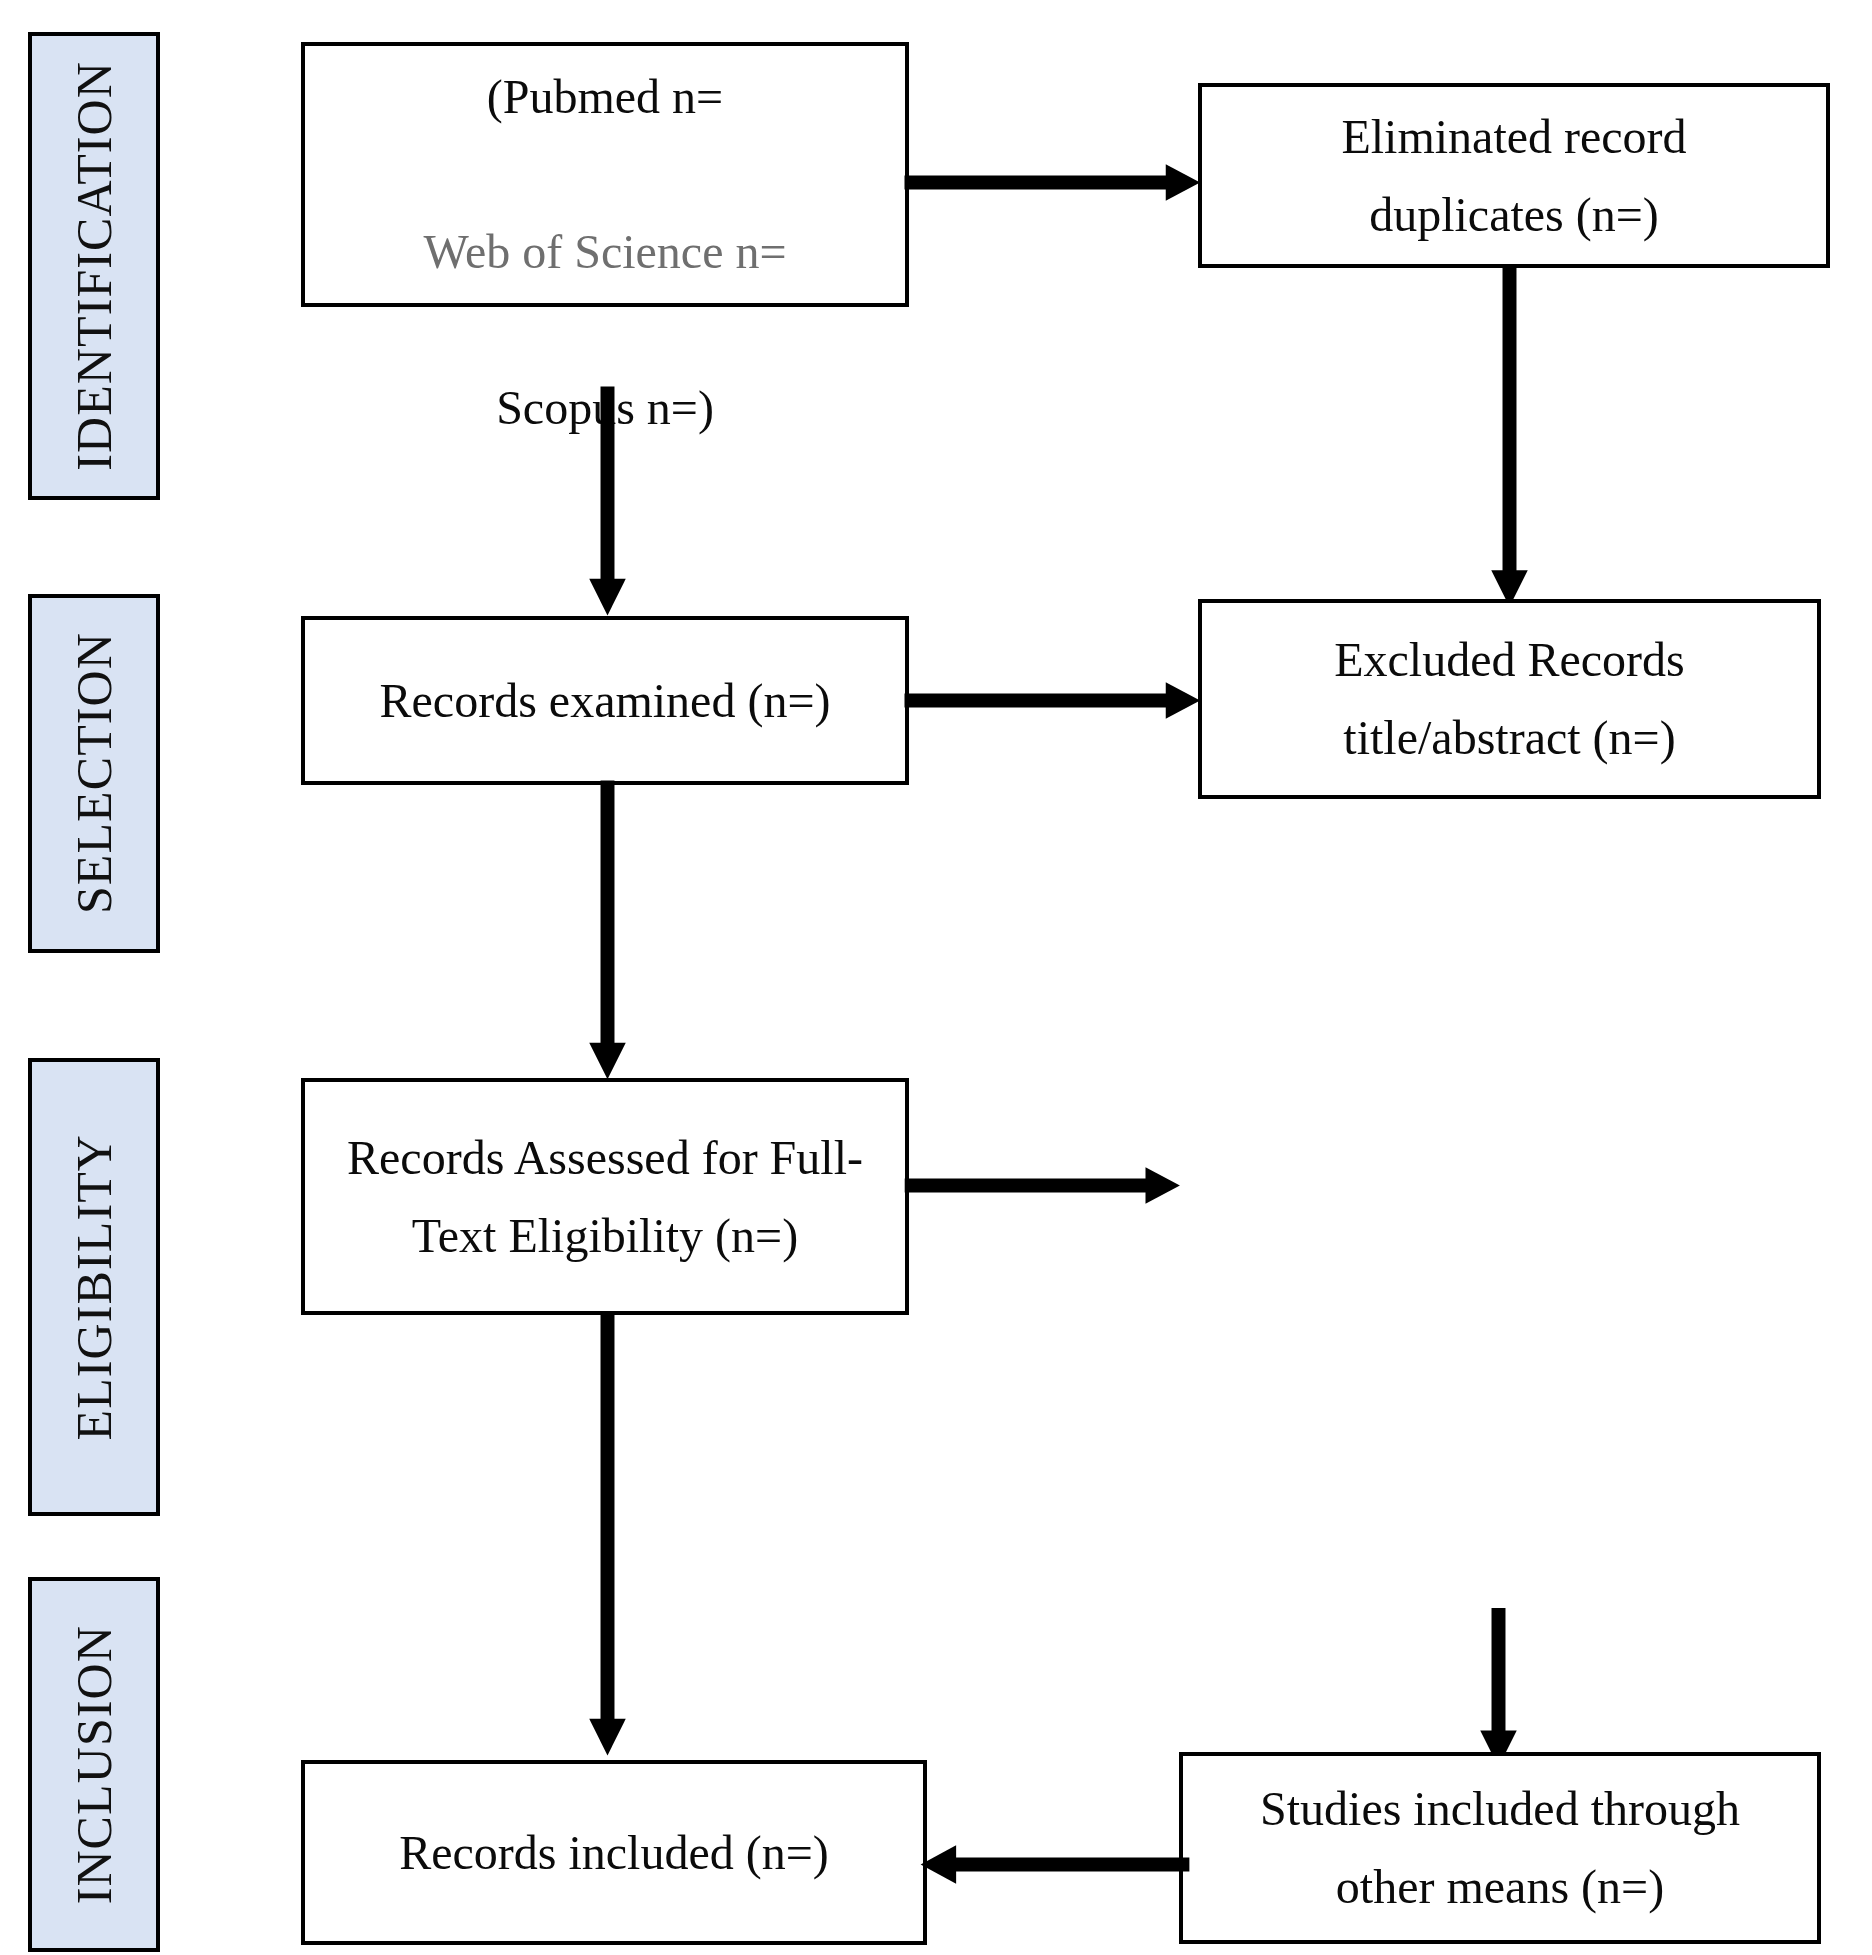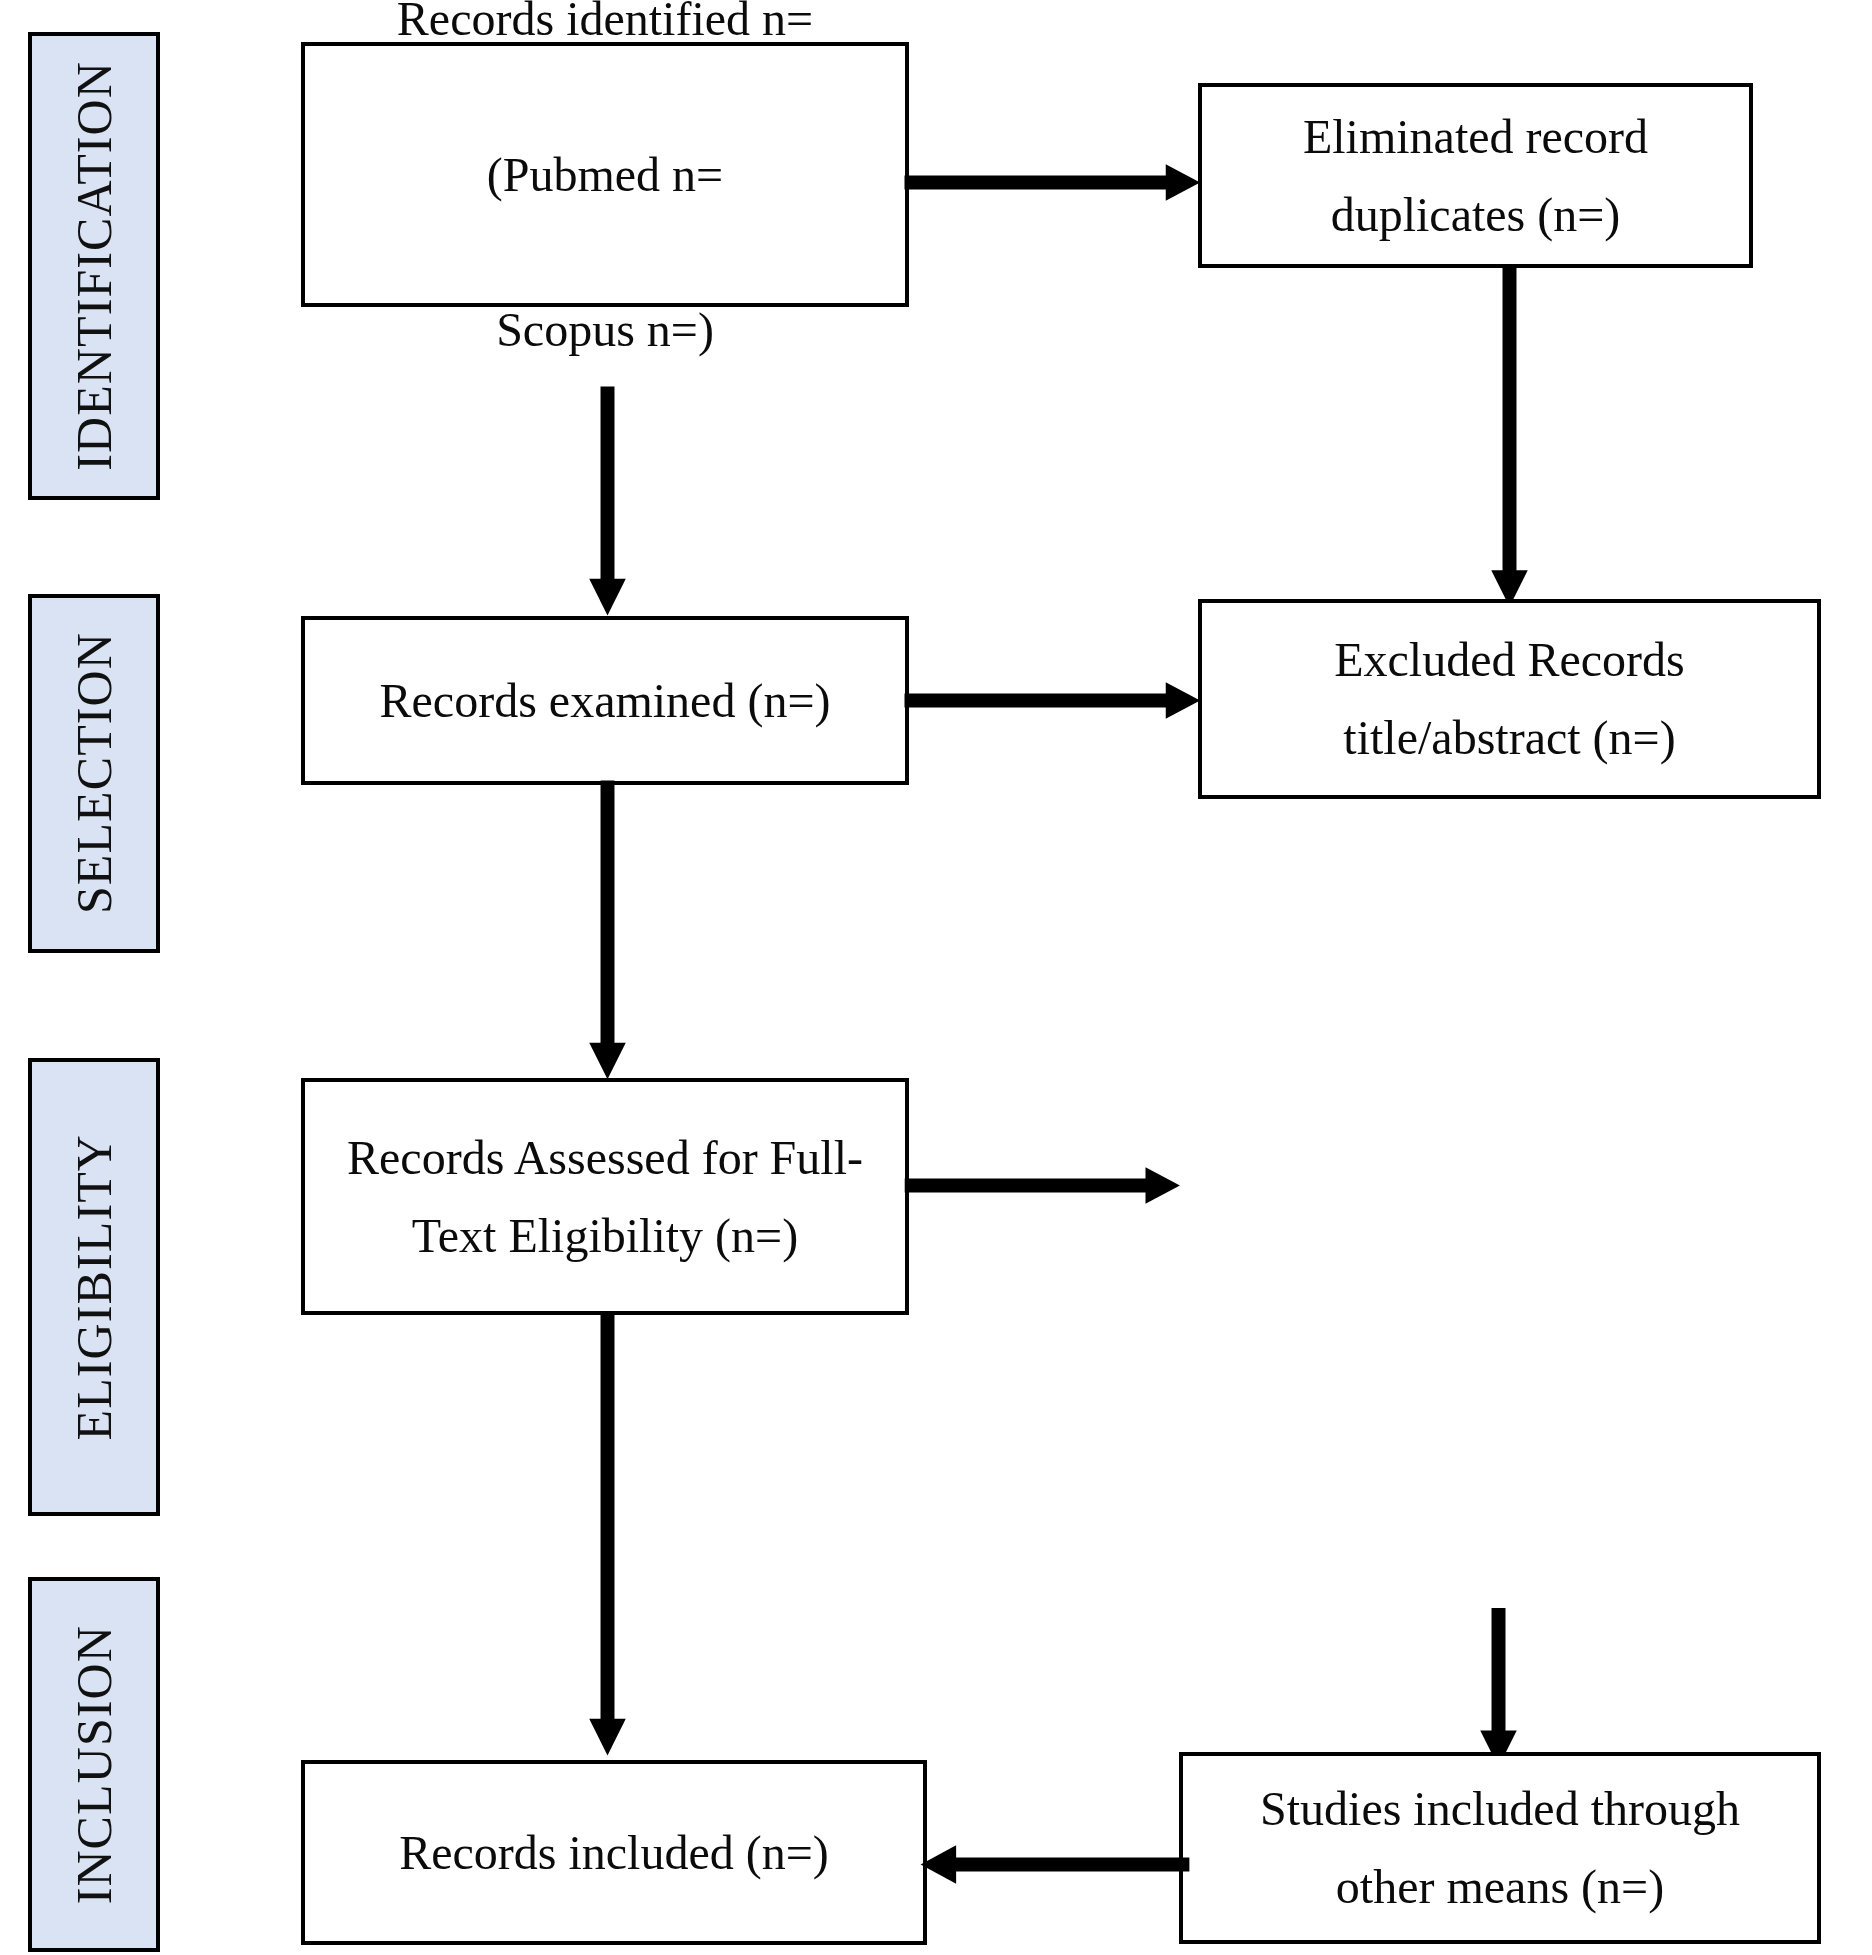--- a/index.html
+++ b/index.html
@@ -88,25 +88,26 @@
   </div>
 
   <div class="stage-chip" style="left:28px; top:1577px; width:132px; height:375px;">
     <span class="stage-text">INCLUSION</span>
   </div>
 
   <div class="flow-box" style="left:301px; top:42px; width:608px; height:265px;">
     <div class="box-text">
       <div>Records identified n=</div>
       <div>(Pubmed n=</div>
+      <div class="muted">Web of Science n=</div>
       <div>Scopus n=)</div>
     </div>
   </div>
 
-  <div class="flow-box" style="left:1198px; top:83px; width:555px; height:185px;">
+  <div class="flow-box" style="left:1198px; top:83px; width:632px; height:185px;">
     <span class="box-text">Eliminated record
 duplicates (n=)</span>
   </div>
 
   <div class="conn" style="left:903px; top:161px; width:304px; height:43px;">
     <svg width="304" height="43" viewBox="0 0 560 80">
       <path d="M0,40 L496,40" stroke="#000" stroke-width="26" fill="none"></path>
       <path d="M486,6 L550,40 L486,74 Z" fill="#000"></path>
     </svg>
   </div>

